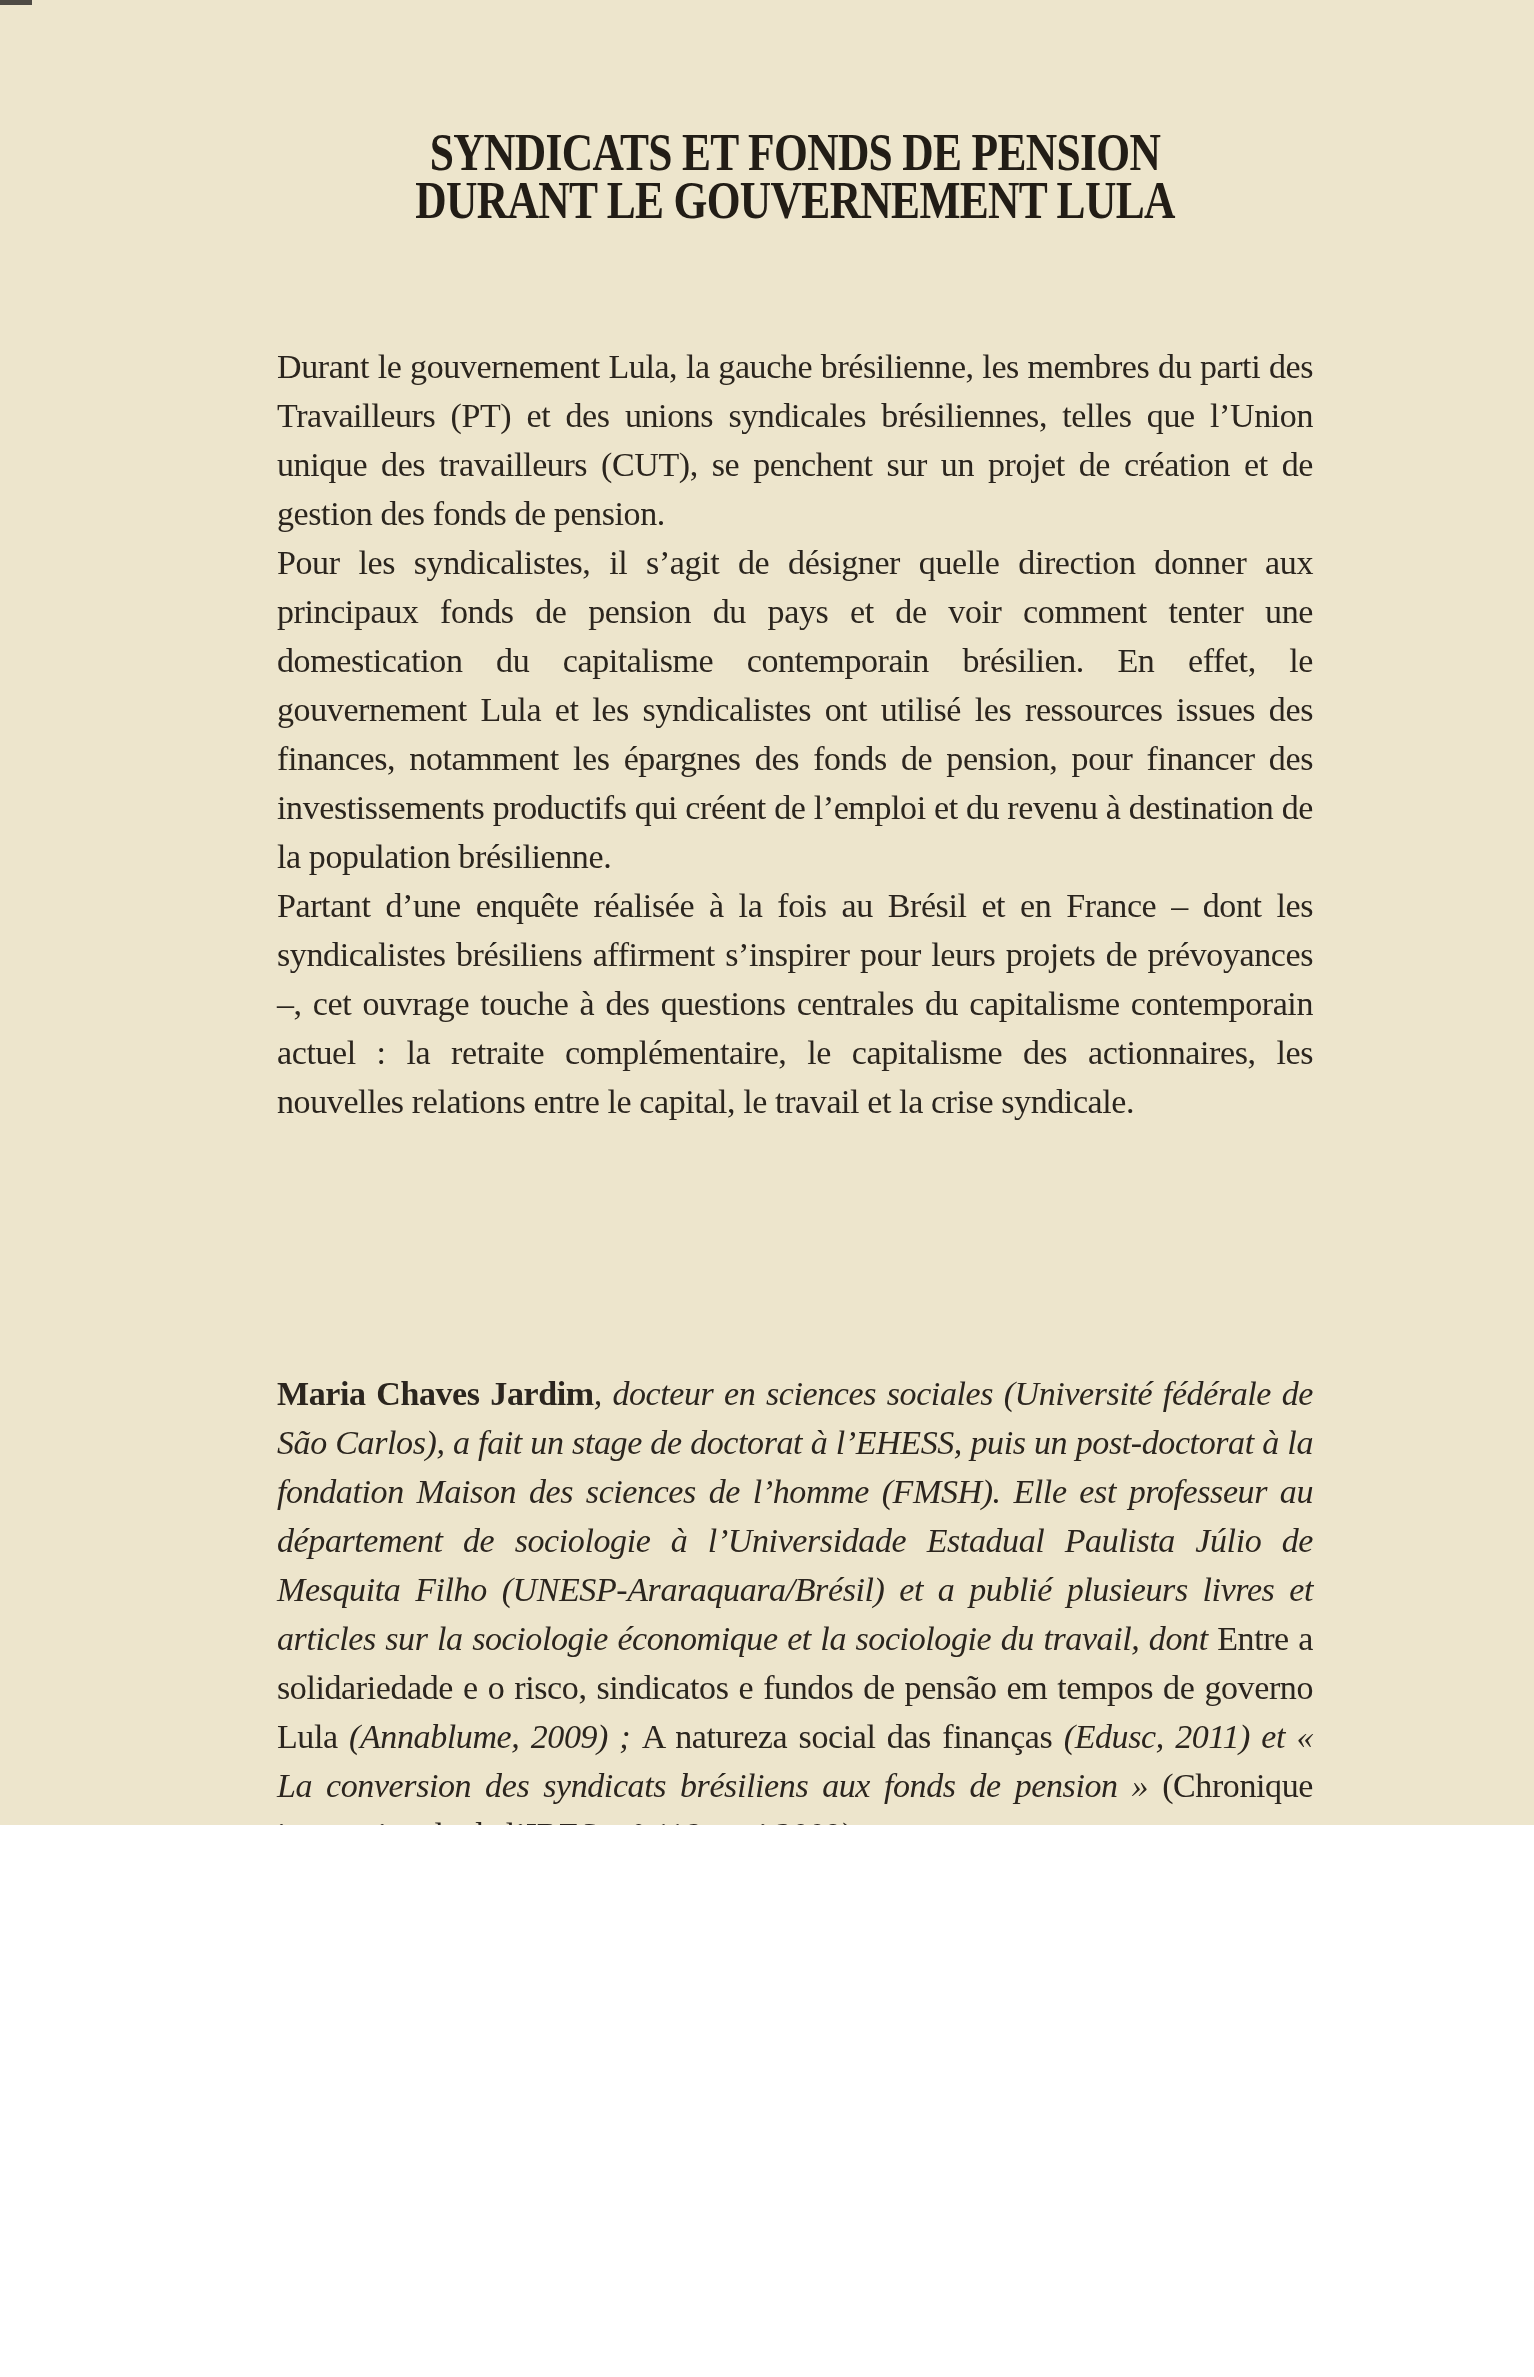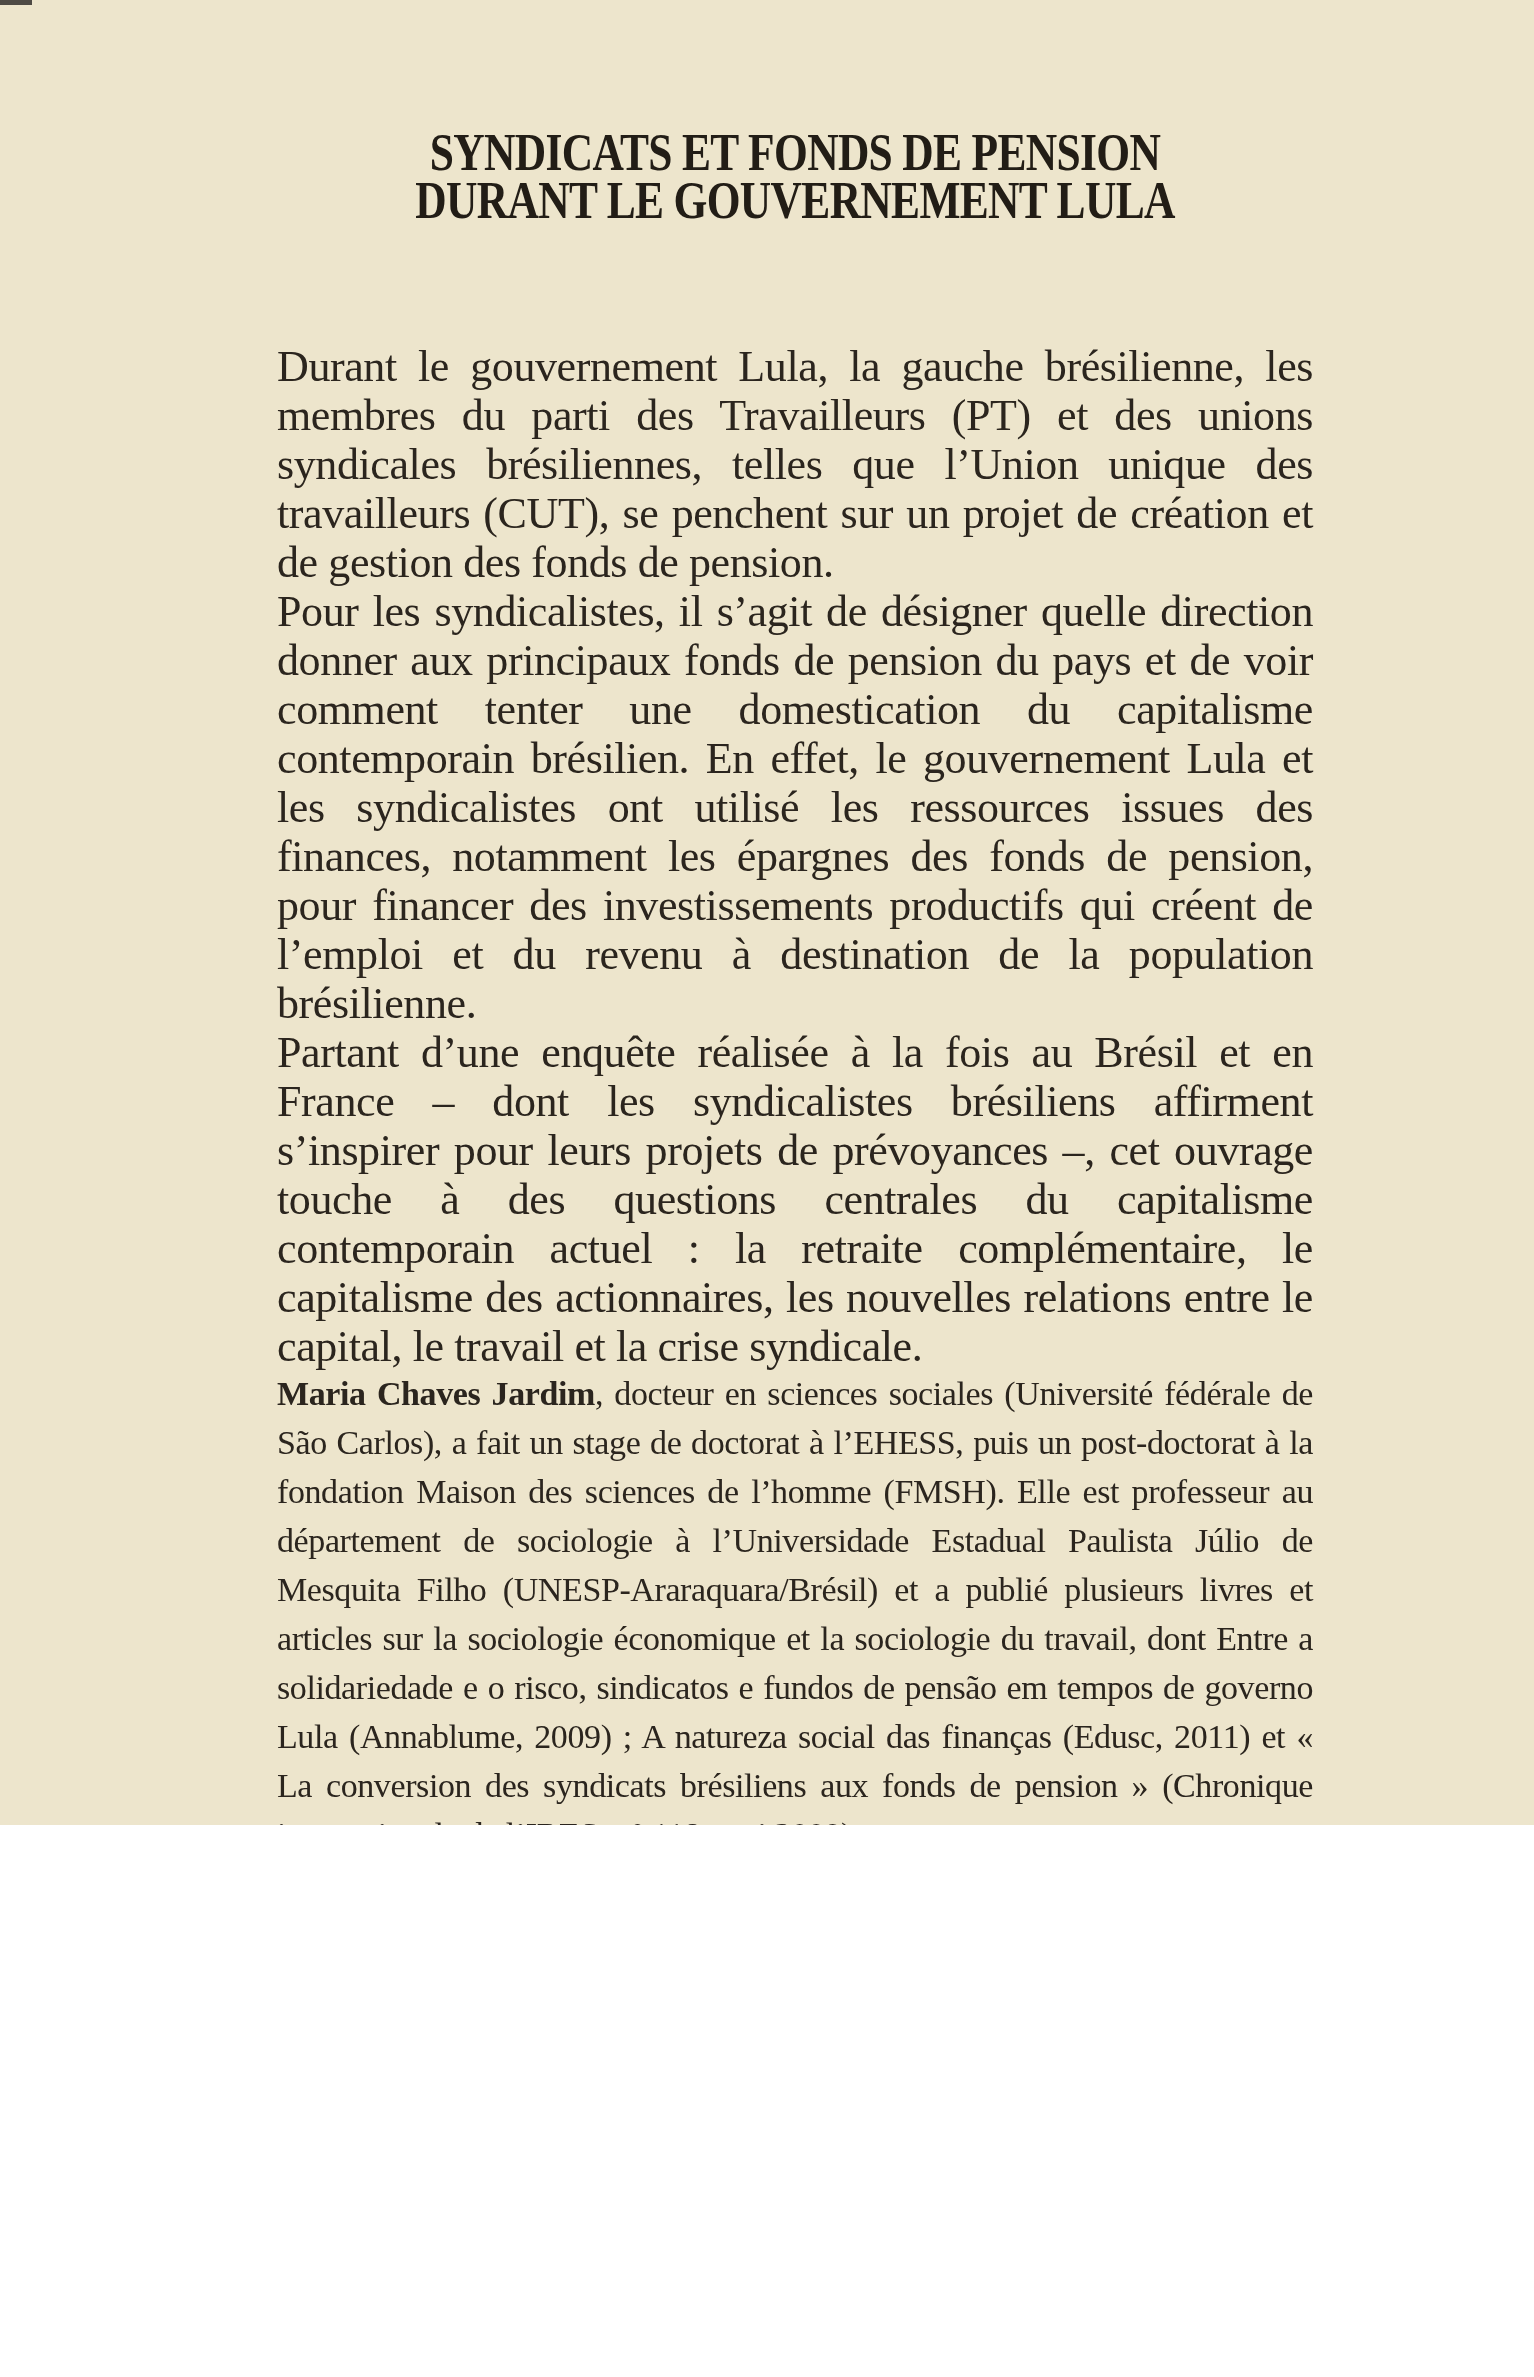--- a/index.html
+++ b/index.html
@@ -29,32 +29,32 @@
     font-weight:bold;
     font-size:53px;line-height:48px;
     letter-spacing:-0.8px;
     color:var(--title-ink);
     transform:scaleX(0.82);
     transform-origin:50% 0;
     white-space:nowrap;
   }
   .synopsis{
     position:absolute;left:277px;top:342px;width:1036px;
-    font-size:44px;line-height:49px;
+    font-size:34px;line-height:49px;
     letter-spacing:-0.4px;
   }
   .synopsis p{margin:0;text-align:justify;}
   .author-bio{
     position:absolute;left:277px;top:1369px;width:1036px;
     font-size:34px;line-height:49px;
     letter-spacing:-0.4px;
     text-align:justify;
   }
   .seg-bold-italic{font-weight:bold;}
-  .seg-italic{margin-top:6px;}
+  .seg-italic{font-style:italic;margin-top:6px;}
   .seg-roman{font-style:normal;}
   .isbn-line{
     position:absolute;left:273px;top:2216px;
     font-family:"Liberation Sans","DejaVu Sans",sans-serif;
     font-size:39px;line-height:40px;
     letter-spacing:-0.4px;
     transform:scaleX(0.86);
     transform-origin:0 0;
     white-space:nowrap;
   }

